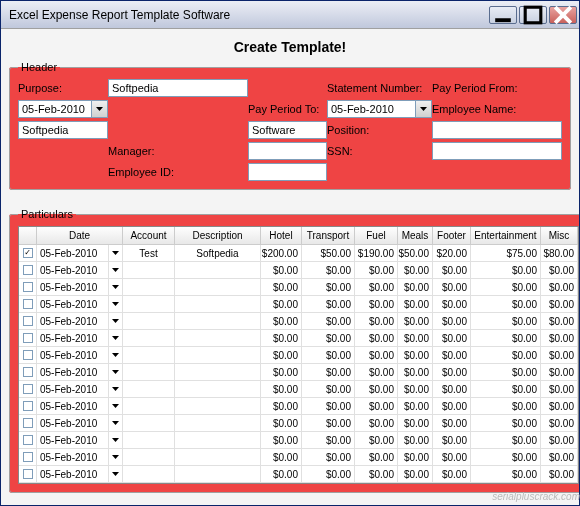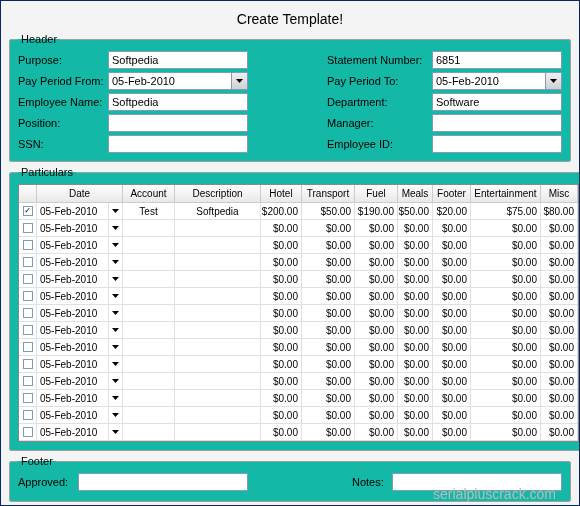--- a/index.html
+++ b/index.html
@@ -4,22 +4,22 @@
 <style>
 * { box-sizing: border-box; margin: 0; padding: 0; }
 body { font-family: Tahoma, Arial, sans-serif; font-size: 11px; background: #ece9d8; width: 580px; height: 506px; overflow: hidden; }
 .window { width: 580px; height: 506px; border: 1px solid #0a246a; background: #ece9d8; display: flex; flex-direction: column; }
 .titlebar { height: 28px; background: linear-gradient(to bottom, #ebeef5, #d6dbe9, #c0c8dc); display: flex; align-items: center; padding: 0 2px 0 8px; border-bottom: 1px solid #a0a0a0; }
 .titlebar-text { flex: 1; font-size: 12px; color: #000; }
 .window-controls { display: flex; gap: 2px; }
 .wbtn { width: 28px; height: 18px; border: 1px solid #5a6d8f; background: linear-gradient(to bottom, #e8ecf5, #c8d0e0); border-radius: 2px; display: flex; align-items: center; justify-content: center; cursor: pointer; font-size: 10px; }
 .wbtn.close { background: linear-gradient(to bottom, #e9a3a0, #c9615b); color: #fff; }
 .content { flex: 1; padding: 6px 8px; background: #f4f4f4; overflow: hidden; }
-.main-title { text-align: center; font-weight: normal; font-size: 14px; padding: 4px 0 6px; }
-fieldset { border: 1px solid #a0a0a0; border-radius: 3px; margin-bottom: 4px; padding: 6px 8px 8px; background: #14b8a6; }
+.main-title { text-align: center; font-weight: bold; font-size: 14px; padding: 4px 0 6px; }
+fieldset { border: 1px solid #a0a0a0; border-radius: 3px; margin-bottom: 18px; padding: 6px 8px 8px; background: #ef4444; }
 legend { font-size: 11px; padding: 0 3px; color: #000; }
 .header-grid { display: grid; grid-template-columns: 90px 140px 1fr 105px 130px; row-gap: 3px; align-items: center; }
 .label { font-size: 11px; white-space: nowrap; }
 .inp { height: 18px; border: 1px solid #7f9db9; background: #fff; padding: 1px 3px; font-size: 11px; width: 100%; }
 .combo { display: flex; }
 .combo .inp { flex: 1; border-right: none; }
 .combo-btn { width: 17px; height: 18px; border: 1px solid #7f9db9; background: linear-gradient(to bottom, #f0f0f0, #d0d0d0); display: flex; align-items: center; justify-content: center; cursor: pointer; }
 .combo-btn svg { width: 7px; height: 4px; }
 .spacer { }
 .table-wrap { border: 1px solid #888; background: #fff; }
@@ -37,38 +37,58 @@
 .col-h { width: 41px; }
 .col-t { width: 53px; }
 .col-f { width: 43px; }
 .col-m { width: 35px; }
 .col-p { width: 38px; }
 .col-e { width: 70px; }
 .col-mi { width: 37px; }
 .chk { width: 10px; height: 10px; border: 1px solid #7f9db9; background: #fff; display: inline-flex; align-items: center; justify-content: center; font-size: 8px; line-height: 1; }
 .drop-tri { cursor: pointer; padding: 0 1px; }
 .footer-grid { display: grid; grid-template-columns: 60px 170px 1fr 40px 170px; row-gap: 2px; align-items: center; }
-.watermark { position: absolute; bottom: 4px; right: 24px; font-size: 14px; color: #bbb; }
+.watermark { position: absolute; bottom: 4px; right: 0; font-size: 10px; color: #bbb; font-style: italic; }
 </style>
 </head>
 <body>
 
 <div class="window">
+  <div class="titlebar">
+    <span class="titlebar-text">Excel Expense Report Template Software</span>
+    <div class="window-controls">
+      <div class="wbtn">
+          <svg viewBox="0 0 10 10">
+            <line x1="2" y1="7" x2="8" y2="7" stroke="#000" stroke-width="1.5"></line>
+          </svg>
+        </div>
+      <div class="wbtn">
+          <svg viewBox="0 0 10 10">
+            <rect x="2" y="2" width="6" height="6" fill="none" stroke="#000" stroke-width="1.2"></rect>
+          </svg>
+        </div>
+      <div class="wbtn close">
+          <svg viewBox="0 0 10 10">
+            <line x1="2" y1="2" x2="8" y2="8" stroke="#fff" stroke-width="1.5"></line>
+            <line x1="8" y1="2" x2="2" y2="8" stroke="#fff" stroke-width="1.5"></line>
+          </svg>
+        </div>
+    </div>
+  </div>
 
   <div class="content">
     <div class="main-title">Create Template!</div>
 
     <fieldset>
       <legend>Header</legend>
       <div class="header-grid">
         <span class="label">Purpose:</span>
         <input class="inp" value="Softpedia" style="">
         <span class="spacer"></span>
         <span class="label">Statement Number:</span>
-        <input class="inp" value="6851" style="">
 
         <span class="label">Pay Period From:</span>
         <div class="combo">
           <input class="inp" value="05-Feb-2010" style="">
           <div class="combo-btn">
               <svg viewBox="0 0 7 4">
                 <polygon points="0,0 7,0 3.5,4" fill="#000"></polygon>
               </svg>
             </div>
         </div>
@@ -79,21 +99,20 @@
           <div class="combo-btn">
               <svg viewBox="0 0 7 4">
                 <polygon points="0,0 7,0 3.5,4" fill="#000"></polygon>
               </svg>
             </div>
         </div>
 
         <span class="label">Employee Name:</span>
         <input class="inp" value="Softpedia" style="">
         <span class="spacer"></span>
-        <span class="label">Department:</span>
         <input class="inp" value="Software" style="">
 
         <span class="label">Position:</span>
         <input class="inp" value="" style="">
         <span class="spacer"></span>
         <span class="label">Manager:</span>
         <input class="inp" value="" style="">
 
         <span class="label">SSN:</span>
         <input class="inp" value="" style="">

